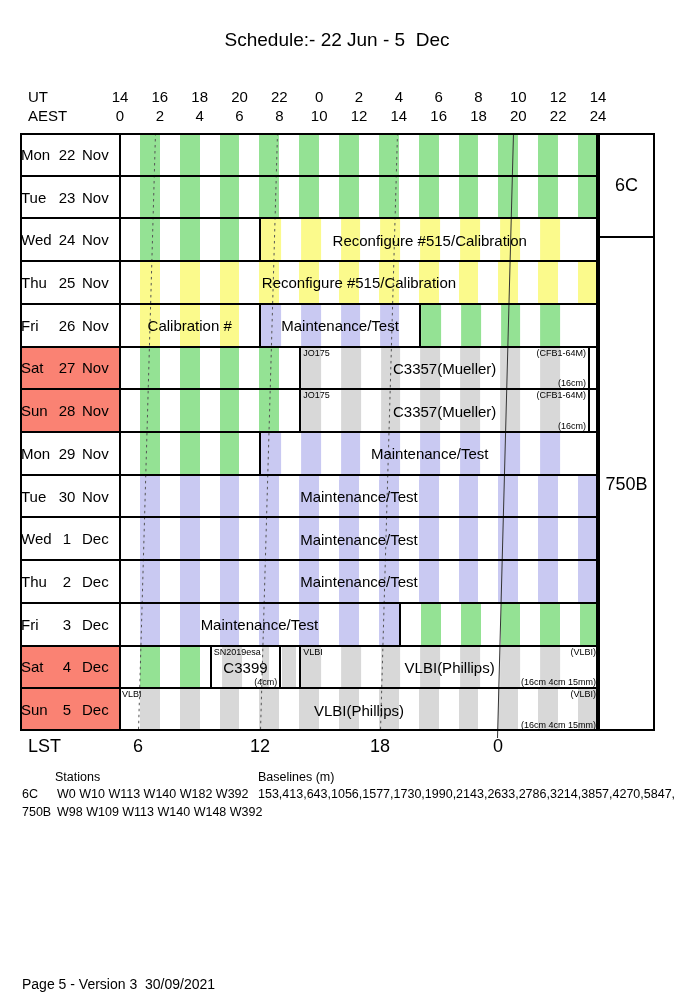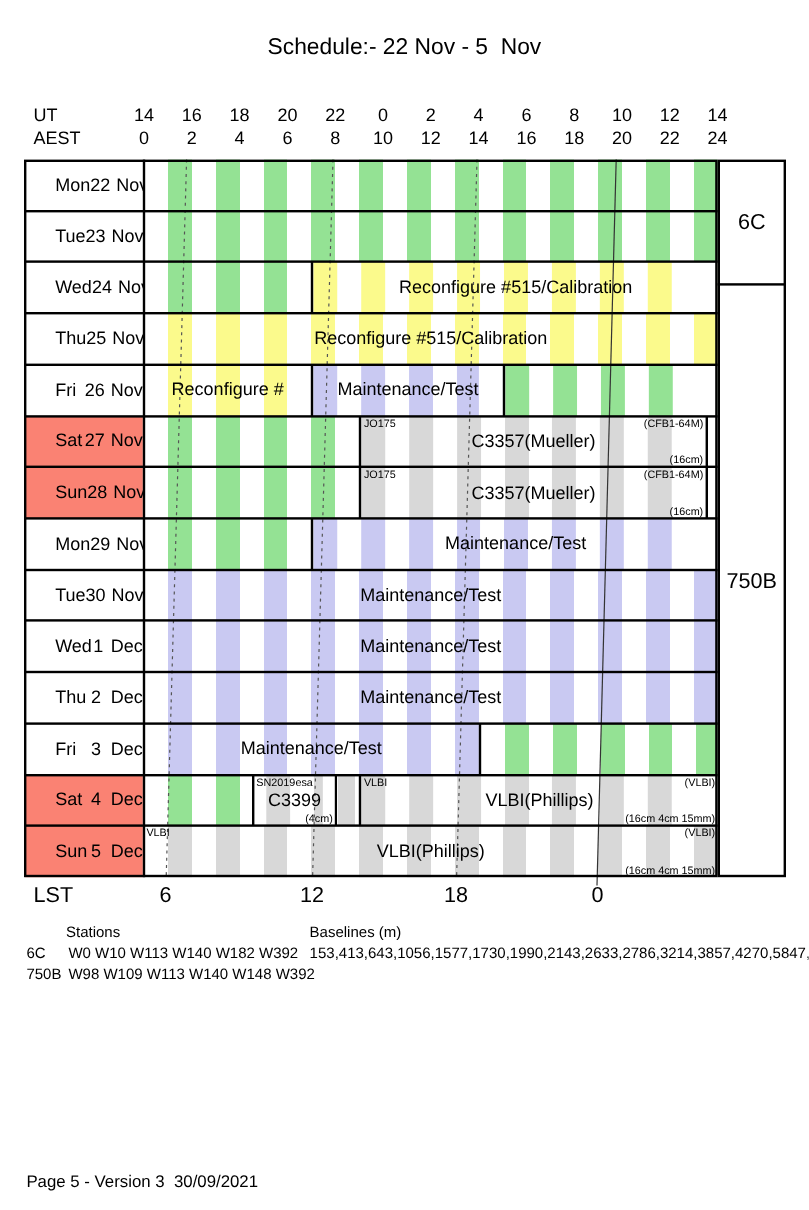--- a/index.html
+++ b/index.html
@@ -4,21 +4,21 @@
 <style>
   html,body{margin:0;padding:0;background:#fff}
   .page{position:relative;width:674px;height:1008px;background:#fff;overflow:hidden;
         font-family:"Liberation Sans",sans-serif;color:#000;
         --green:#94e294;--yellow:#fbfa8c;--blue:#c9c9f2;--gray:#d8d8d8;--salmon:#fa8273}
   .abs{position:absolute}
   .title{top:5px;left:0;width:674px;text-align:center;font-size:19px;font-weight:bold;white-space:pre}
   .subtitle{top:29px;left:0;width:674px;text-align:center;font-size:19px;white-space:pre}
   .axlab{font-size:15px}
   .tick{font-size:15px;transform:translateX(-50%);white-space:nowrap}
-  .day-cell{left:21px;width:98px;display:flex;align-items:center;padding-left:25px;
+  .day-cell{left:21px;width:98px;display:flex;align-items:center;padding-left:0;
             font-size:15px;box-sizing:border-box}
   .day-cell.weekend{background:var(--salmon)}
   .dow{width:36px}.dnum{width:20px;text-align:center}.dmon{margin-left:5px}
   .row-strip{left:120px;width:478px}
   .seg{position:absolute;top:0;height:100%;box-sizing:border-box}
   .p-green{background-image:repeating-linear-gradient(90deg,#fff 0 19.92px,var(--green) 19.92px 39.833px)}
   .p-yellow{background-image:repeating-linear-gradient(90deg,#fff 0 19.92px,var(--yellow) 19.92px 39.833px)}
   .p-blue{background-image:repeating-linear-gradient(90deg,#fff 0 19.92px,var(--blue) 19.92px 39.833px)}
   .p-gray{background-image:repeating-linear-gradient(90deg,#fff 0 19.92px,var(--gray) 19.92px 39.833px)}
   .p-gap{background:linear-gradient(90deg,#fff 0 5%,var(--gray) 5% 83%,#fff 83%)}
@@ -34,21 +34,21 @@
   .stxt{font-size:12.5px;white-space:pre}
   .shead{font-size:12.5px;text-align:left;white-space:pre}
   .footer{left:22px;top:976px;font-size:14px;white-space:pre}
   svg.lines{position:absolute;z-index:5;pointer-events:none;overflow:visible}
 </style>
 </head>
 <body>
 
 <div class="page" id="page" style="--green: #94e294; --yellow: #fbfa8c; --blue: #c9c9f2; --gray: #d8d8d8; --salmon: #fa8273;">
 
-  <div class="abs subtitle">Schedule:- 22 Nov - 5  Nov</div>
+  <div class="abs subtitle">Schedule:- 22 Jun - 5  Dec</div>
 
   <div class="abs axlab" style="left:28px;top:88px">UT</div>
   <div class="abs axlab" style="left:28px;top:107px">AEST</div>
   <div id="ut-ticks">
       <div class="abs tick" style="left: 120px; top: 88px;">14</div>
       <div class="abs tick" style="left: 159.833px; top: 88px;">16</div>
       <div class="abs tick" style="left: 199.667px; top: 88px;">18</div>
       <div class="abs tick" style="left: 239.5px; top: 88px;">20</div>
       <div class="abs tick" style="left: 279.333px; top: 88px;">22</div>
       <div class="abs tick" style="left: 319.167px; top: 88px;">0</div>
@@ -114,21 +114,21 @@
           <div class="seg-label">Reconfigure #515/Calibration</div>
         </div>
       </div>
       <div class="abs day-cell" style="top: 303.857px; height: 42.7143px;">
         <div class="dow">Fri</div>
         <div class="dnum">26</div>
         <div class="dmon">Nov</div>
       </div>
       <div class="abs row-strip" style="top: 303.857px; height: 42.7143px;">
         <div class="seg p-yellow" style="left: 0px; width: 139.417px; background-position-x: 0px;">
-          <div class="seg-label">Reconfigure #</div>
+          <div class="seg-label">Calibration #</div>
         </div>
         <div class="seg p-blue" style="left: 139.417px; width: 159.333px; background-position-x: -19.9167px; border-left: 2px solid rgb(0, 0, 0);">
           <div class="seg-label">Maintenance/Test</div>
         </div>
         <div class="seg p-green" style="left: 298.75px; width: 179.25px; background-position-x: -19.9167px; border-left: 2px solid rgb(0, 0, 0);"></div>
       </div>
       <div class="abs day-cell weekend" style="top: 346.571px; height: 42.7143px;">
         <div class="dow">Sat</div>
         <div class="dnum">27</div>
         <div class="dmon">Nov</div>

